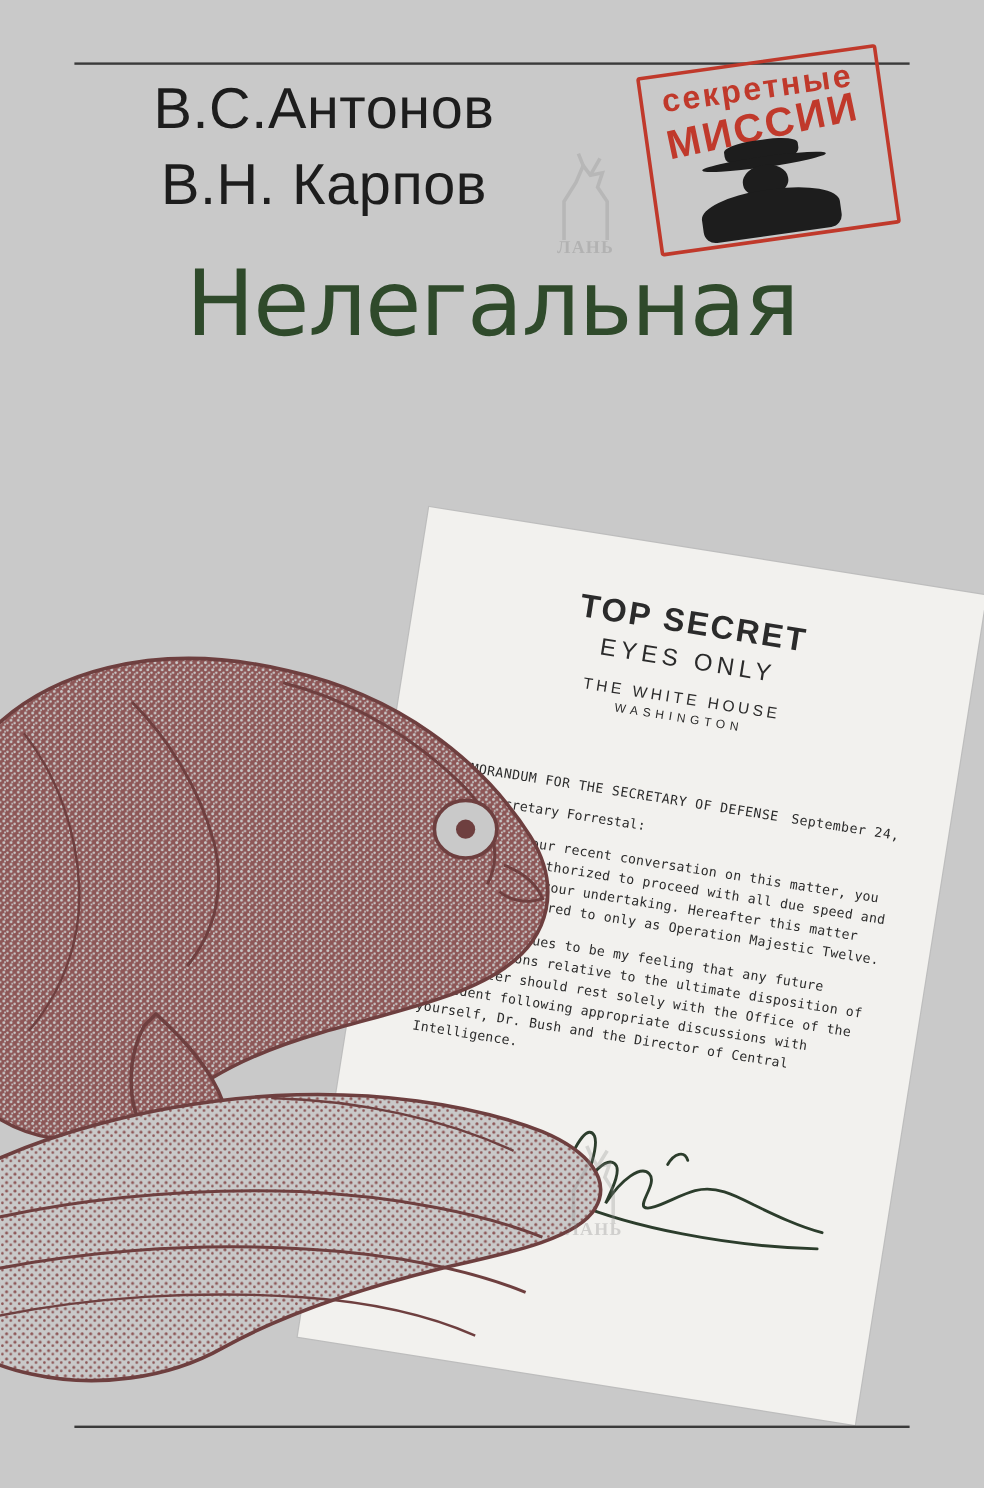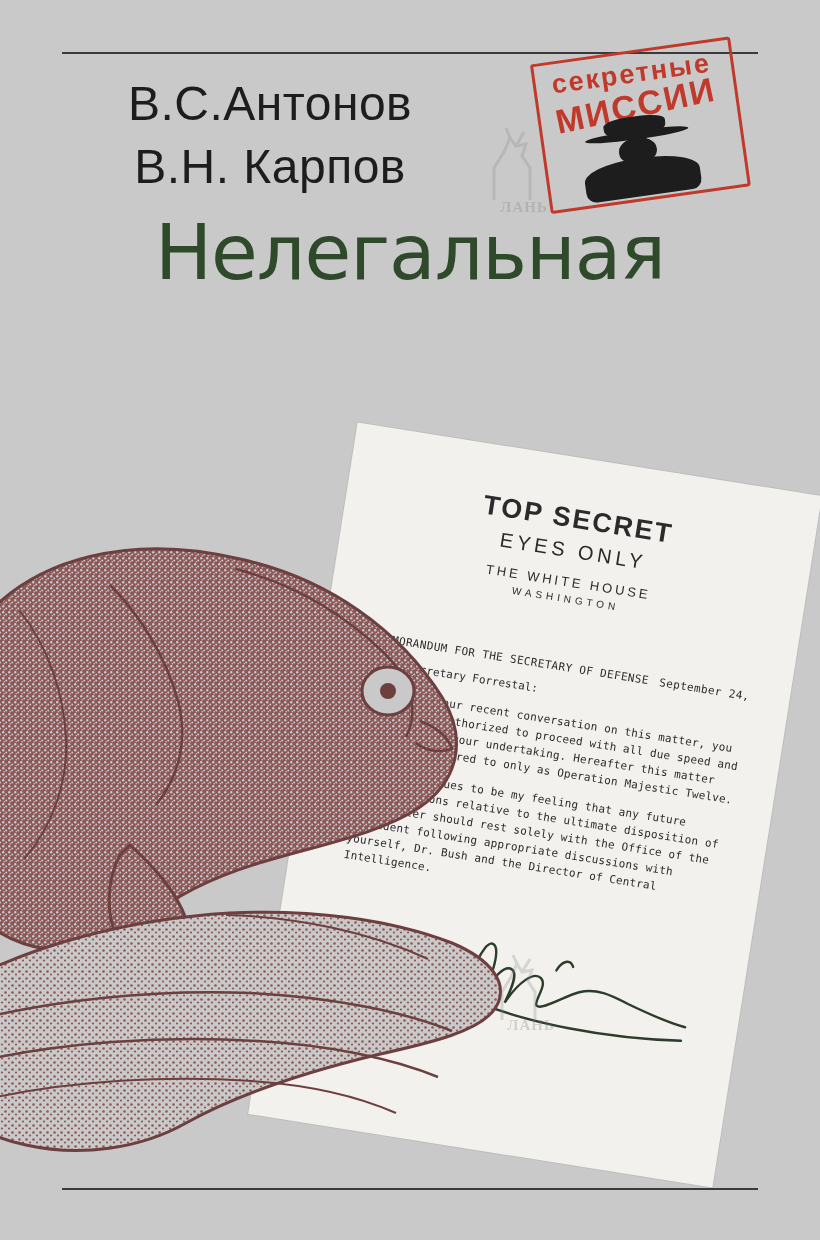--- a/index.html
+++ b/index.html
@@ -24,21 +24,21 @@
     height: 2px;
     background: #3a3a3a;
   }
   .rule.top { top: 52px; }
   .rule.bottom { top: 1188px; }
 
   
   .authors {
     position: absolute;
     left: 0;
-    top: 72px;
+    top: 60px;
     width: 540px;
     text-align: center;
     color: #1d1d1d;
     font-size: 48px;
     line-height: 1.32;
     font-weight: 400;
     letter-spacing: 0.5px;
   }
   .authors div { white-space: nowrap; }
 
@@ -221,21 +221,20 @@
     top: 470px;
     width: 250px;
     height: 120px;
   }
 
   
   .watermark {
     position: absolute;
     opacity: 0.28;
     color: #7a7a7a;
-    padding-left: 24px;
   }
   .wm1 { left: 440px; top: 122px; width: 96px; height: 96px; }
   .wm2 { left: 452px; top: 950px; width: 86px; height: 86px; }
   .wm-text {
     position: absolute;
     bottom: 2px;
     width: 100%;
     text-align: center;
     font-size: 15px;
     font-weight: bold;

